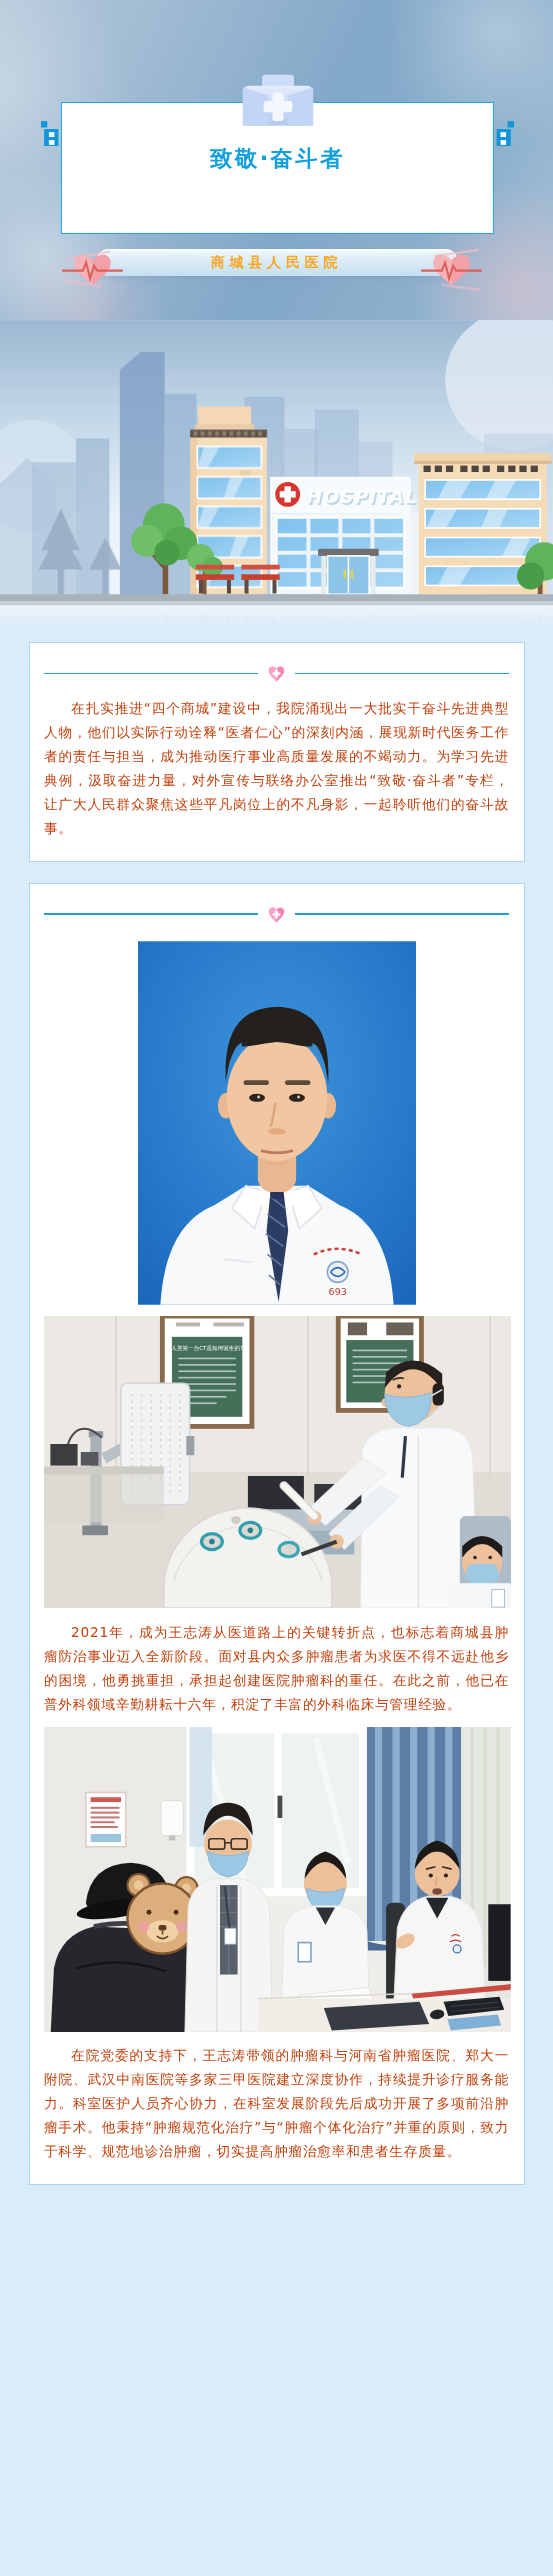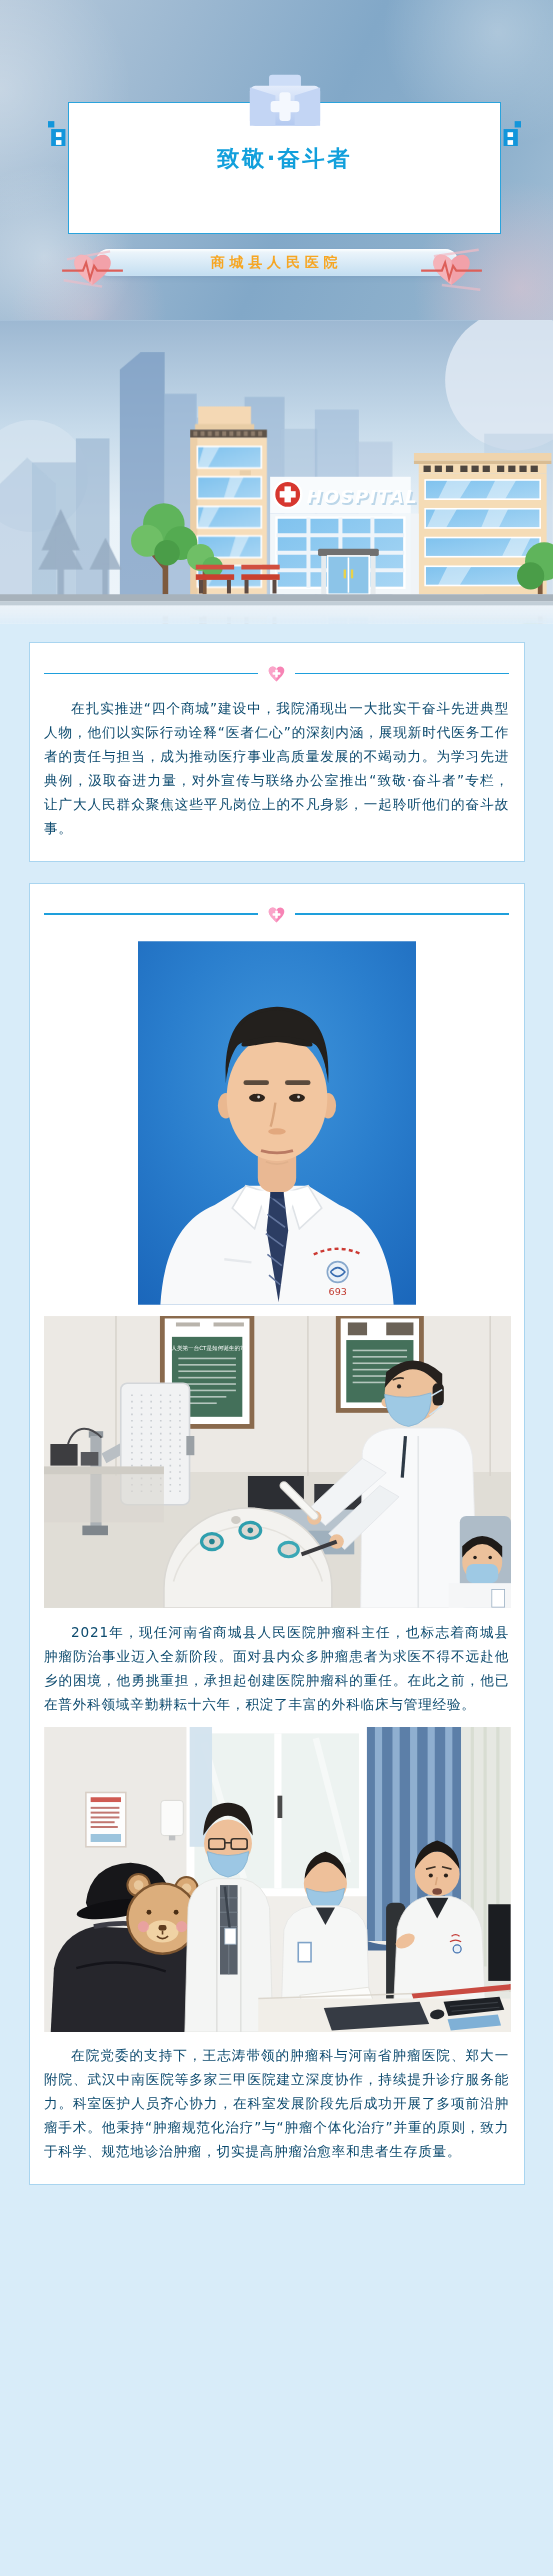--- a/index.html
+++ b/index.html
@@ -10,21 +10,21 @@
   
   .hero { position:relative; height:320px;
     background:
       radial-gradient(circle at 8% 80%, rgba(255,255,255,.38), rgba(255,255,255,0) 16%),
       radial-gradient(circle at 90% 10%, rgba(255,255,255,.30), rgba(255,255,255,0) 20%),
       radial-gradient(circle at 0% 28%, rgba(255,255,255,.28), rgba(255,255,255,0) 22%),
       radial-gradient(circle at 94% 90%, rgba(246,198,206,.45), rgba(246,198,206,0) 18%),
       radial-gradient(circle at 16% 98%, rgba(246,198,206,.30), rgba(246,198,206,0) 14%),
       linear-gradient(115deg,#b6c9db 0%,#9cb8d1 28%,#82a8c8 55%,#8db0cc 80%,#a6c1d7 100%);
   }
-  .title-card { position:absolute; left:68px; top:102px; width:433px; height:132px;
+  .title-card { position:absolute; left:61px; top:102px; width:433px; height:132px;
     background:#fff; border:0.8px solid #2aa3dc; text-align:center; padding-top:42px; }
   .title-line { font-size:22.4px; font-weight:bold; color:#12a0dc; letter-spacing:2.4px; line-height:27px; }
   .medkit { position:absolute; left:50%; top:-30px; transform:translateX(-50%); }
   .bracket { position:absolute; top:17.6px; }
   .bracket.left  { left:-21px; }
   .bracket.right { right:-21px; }
   .ribbon { position:absolute; top:249px; left:50%; transform:translateX(-50%);
     width:363px; height:27px; border-radius:13.6px;
     background:linear-gradient(#f0f7fc,#c3def1);
     box-shadow:inset 0 1.6px 2.4px rgba(255,255,255,.95), 0 2.4px 4px rgba(110,145,180,.28);
@@ -39,21 +39,21 @@
   .illustration { height:304px; position:relative; line-height:0;font-style:italic; }
 
   
   .content { padding-top:18.4px; }
   .card { width:496px; margin:0 auto; background:#fff; border:0.8px solid #a9d5f0;
     padding:9.6px 14.4px 16px; }
   .card.story { margin-top:21px; }
   .divider { display:flex; align-items:center; margin:11.2px 0 12.8px; }
   .divider .dline { flex:1; height:1.6px; background:#1e9fdc; }
   .divider .dheart { margin:0 8px; line-height:0; }
-  p.para { font-size:13.6px; line-height:24px; letter-spacing:0.8px; color:#0c4a6e;
+  p.para { font-size:13.6px; line-height:24px; letter-spacing:0.8px; color:#c2410c;
     text-align:justify; text-indent:2em; margin:4.8px 0; }
   .portrait-wrap { text-align:right; margin:17.6px 0 11.2px; line-height:0; }
   .photo { display:block; margin:11.2px auto; }
 </style>
 </head>
 <body>
 
 <div class="page">
 
   <div class="hero">
@@ -462,21 +462,21 @@
           <circle cx="548" cy="308" r="25" fill="#ecc19b"></circle>
           <path d="M523,302 Q548,268 573,302 L573,288 Q548,262 523,288 Z" fill="#1f1b18"></path>
           <circle cx="539" cy="302" r="2.2" fill="#241f1b"></circle>
             <circle cx="558" cy="302" r="2.2" fill="#241f1b"></circle>
           <rect x="528" y="310" width="40" height="24" rx="9" fill="#9ec9e4"></rect>
           <rect x="506" y="334" width="78" height="31" fill="#f5f6f7"></rect>
           <rect x="560" y="342" width="16" height="22" fill="#ffffff" stroke="#9ab0c4"></rect>
         </g>
       </svg>
 
-      <p class="para">2021年，现任河南省商城县人民医院肿瘤科主任，也标志着商城县肿瘤防治事业迈入全新阶段。面对县内众多肿瘤患者为求医不得不远赴他乡的困境，他勇挑重担，承担起创建医院肿瘤科的重任。在此之前，他已在普外科领域辛勤耕耘十六年，积淀了丰富的外科临床与管理经验。</p>
+      <p class="para">2021年，成为王志涛从医道路上的关键转折点，也标志着商城县肿瘤防治事业迈入全新阶段。面对县内众多肿瘤患者为求医不得不远赴他乡的困境，他勇挑重担，承担起创建医院肿瘤科的重任。在此之前，他已在普外科领域辛勤耕耘十六年，积淀了丰富的外科临床与管理经验。</p>
 
       <svg class="photo" width="467" height="305" viewBox="0 0 584 382">
         <rect width="584" height="382" fill="#f0eeea"></rect>
         <rect width="180" height="382" fill="#eceae6"></rect>
 
         <rect x="178" y="0" width="226" height="212" fill="#ffffff"></rect>
         <rect x="188" y="8" width="206" height="194" fill="#edf3f1"></rect>
         <rect x="288" y="8" width="9" height="194" fill="#ffffff"></rect>
         <rect x="292" y="86" width="6" height="28" fill="#4a4a4a"></rect>
         <path d="M200,20 L250,190 M340,14 L380,170" stroke="#ffffff" stroke-width="8" opacity=".5"></path>

